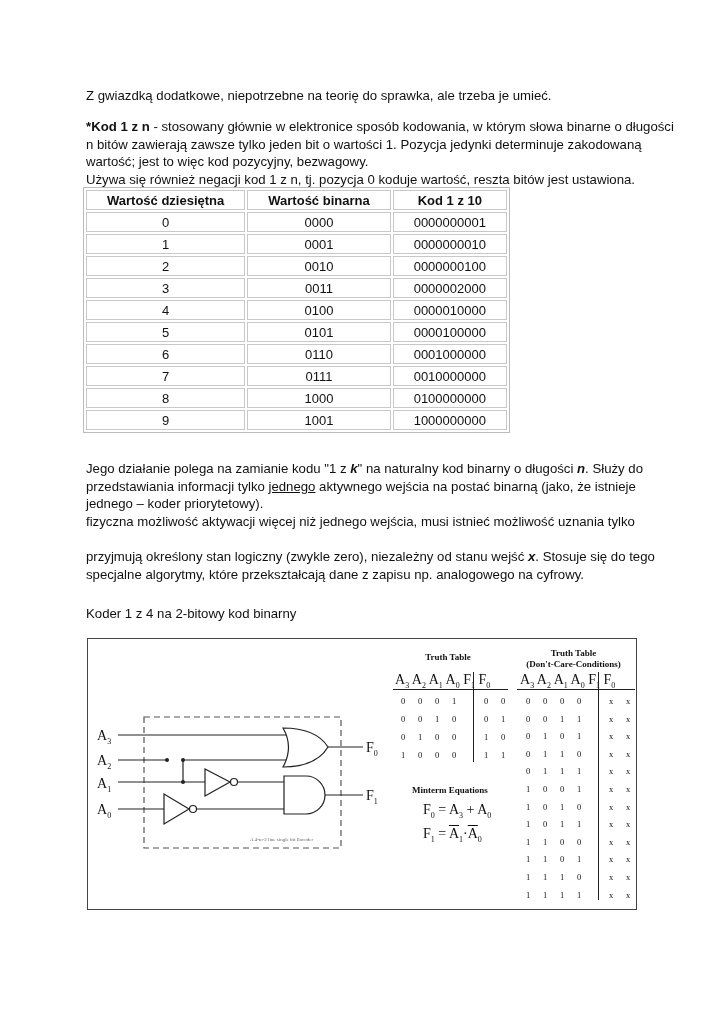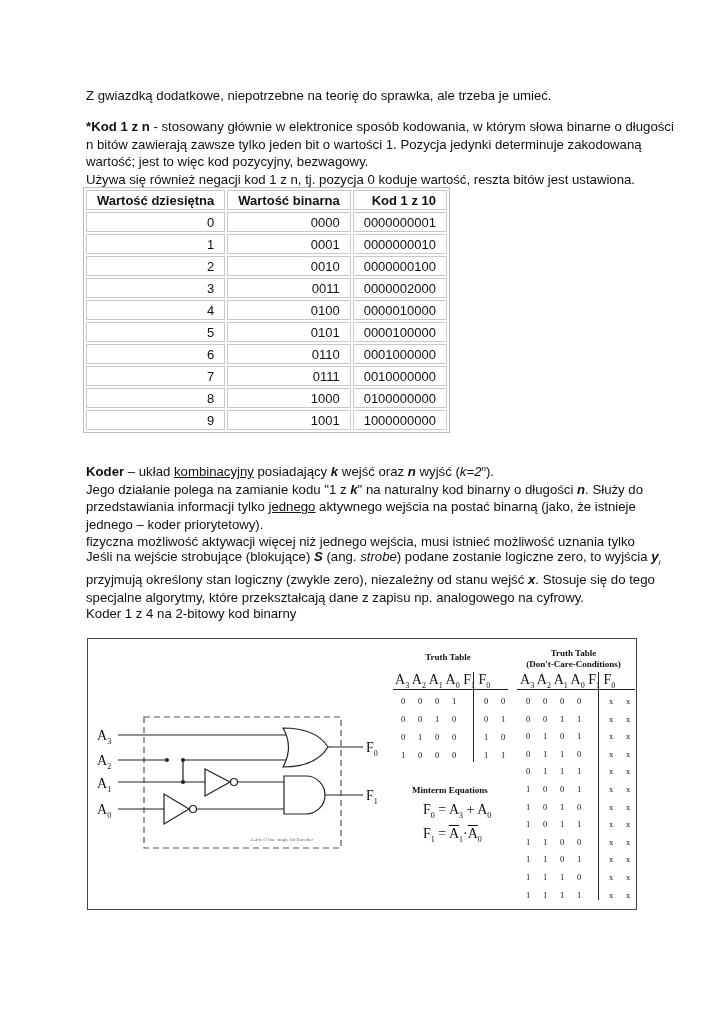--- a/index.html
+++ b/index.html
@@ -9,22 +9,22 @@
   .p { font-size: 13.2px; line-height: 17.5px; margin: 0; white-space: nowrap; }
   .intro { position: absolute; top: 87px; }
   .kod { position: absolute; top: 118px; }
   b.s { font-weight: bold; }
   i.s { font-style: italic; }
   u { text-decoration: underline; }
   sup { font-size: 8px; }
 
   table.codes { position: absolute; left: -3px; top: 187px; border-collapse: separate;
                 border-spacing: 2px; border: 1px solid #bbb; font-size: 13px; }
-  table.codes td, table.codes th { border: 1px solid #c8c8c8; height: 18px; padding: 0 10px;
-                text-align: right; white-space: nowrap; }
+  table.codes td, table.codes th { border: 1px solid #c8c8c8; height: 18px; padding: 0 20px;
+                text-align: center; white-space: nowrap; }
   table.codes th { font-weight: bold; }
   table.codes .c1 { width: 105px; }
   table.codes .c2 { width: 92px; }
   table.codes .c3 { width: 68px; }
 
   .koder { position: absolute; top: 460px; }
   .strobe { position: absolute; top: 548px; }
   .example { position: absolute; top: 605px; }
 
   .figure { position: absolute; left: 87px; top: 638px; width: 550px; height: 272px;
@@ -109,29 +109,27 @@
         </tr>
         <tr>
           <td class="c1">9</td>
           <td class="c2">1001</td>
           <td class="c3">1000000000</td>
         </tr>
       </tbody>
   </table>
 
   <div class="koder">
-    <p class="p"><b class="s">Koder</b><span> – układ </span><u>kombinacyjny</u><span> posiadający </span><b class="s"><i class="s">k</i></b><span> wejść oraz </span><b class="s"><i class="s">n</i></b><span> wyjść (</span><i class="s">k=2</i><sup><i class="s">n</i></sup><span>).</span></p>
     <p class="p"><span>Jego działanie polega na zamianie kodu "1 z </span><b class="s"><i class="s">k</i></b><span>" na naturalny kod binarny o długości </span><b class="s"><i class="s">n</i></b><span>. Służy do</span></p>
     <p class="p"><span>przedstawiania informacji tylko </span><u>jednego</u><span> aktywnego wejścia na postać binarną (jako, że istnieje</span></p>
     <p class="p">jednego – koder priorytetowy).</p>
     <p class="p">fizyczna możliwość aktywacji więcej niż jednego wejścia, musi istnieć możliwość uznania tylko</p>
   </div>
 
   <div class="strobe">
-    <p class="p"><span>Jeśli na wejście strobujące (blokujące) </span><b class="s"><i class="s">S</i></b><span> (ang. </span><i class="s">strobe</i><span>) podane zostanie logiczne zero, to wyjścia </span><b class="s"><i class="s">y</i></b><sub style="font-size:8px"><i class="s">i</i></sub></p>
     <p class="p"><span>przyjmują określony stan logiczny (zwykle zero), niezależny od stanu wejść </span><b class="s"><i class="s">x</i></b><span>. Stosuje się do tego</span></p>
     <p class="p">specjalne algorytmy, które przekształcają dane z zapisu np. analogowego na cyfrowy.</p>
   </div>
 
   <div class="example">
     <p class="p">Koder 1 z 4 na 2-bitowy kod binarny</p>
   </div>
 </div>
 
 <div class="figure serif">

